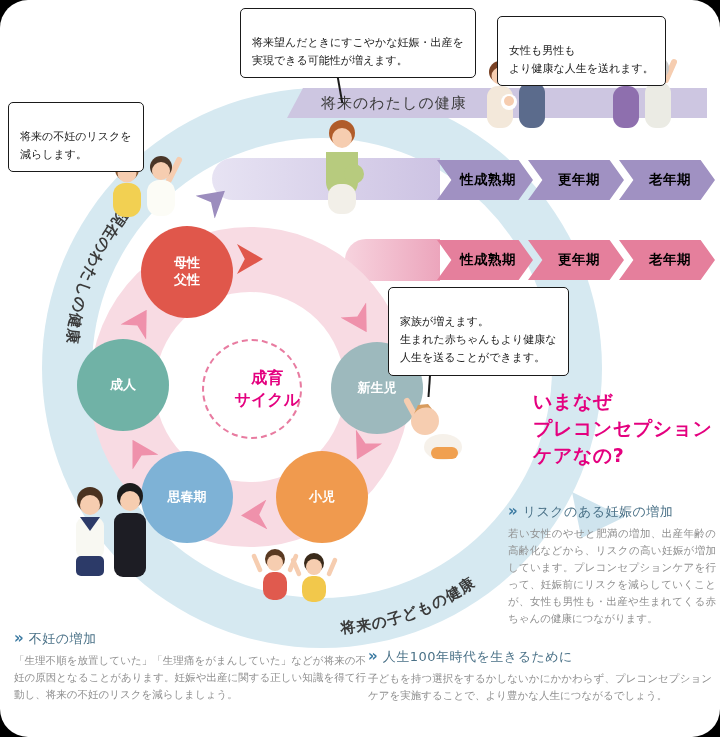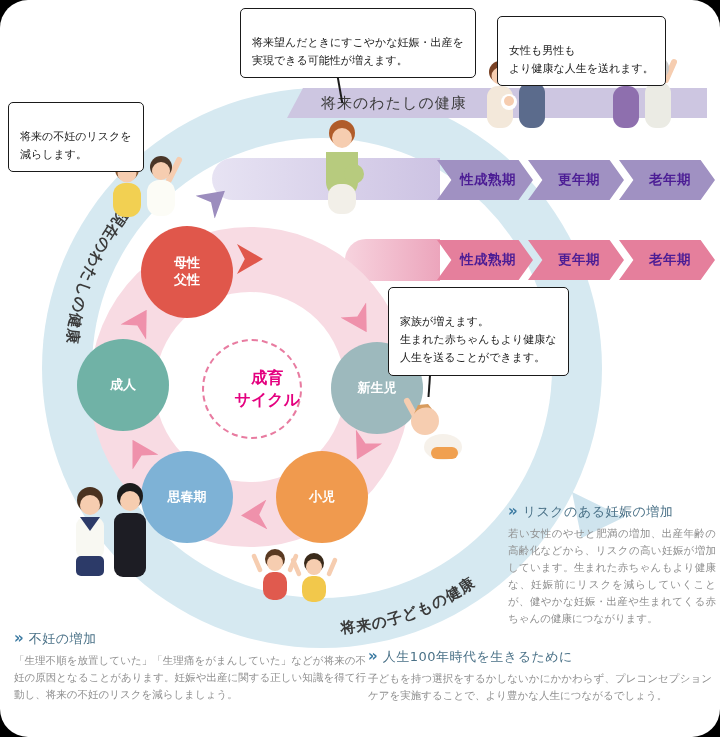--- a/index.html
+++ b/index.html
@@ -17,21 +17,21 @@
   
   .track{position:absolute;height:42px;border-radius:22px 0 0 22px;z-index:2;}
   .purple-track{left:212px;top:158px;width:228px;background:linear-gradient(90deg,#e7e3f3,#cdc3e3);}
   .pink-track{left:345px;top:239px;width:95px;background:linear-gradient(90deg,#f7d3de,#eca5bc);}
 
   
   .chev{position:absolute;width:96px;height:40px;display:flex;align-items:center;justify-content:center;
         clip-path:polygon(0 0,85% 0,100% 50%,85% 100%,0 100%,15% 50%);z-index:2;}
   .chev-purple{background:#a091c2;}
   .chev-pink{background:#e57f9c;}
-  .chev-label{color:#4c1d95;font-weight:bold;font-size:13.5px;letter-spacing:0.5px;padding-left:6px;}
+  .chev-label{color:#000000;font-weight:bold;font-size:13.5px;letter-spacing:0.5px;padding-left:6px;}
 
   
   .pink-ring{position:absolute;left:90px;top:227px;width:320px;height:320px;border-radius:50%;background:#f8dbe3;z-index:3;}
   .pink-hole{position:absolute;left:155px;top:292px;width:190px;height:190px;border-radius:50%;background:#fff;z-index:3;}
   .cycle-center{position:absolute;left:202px;top:339px;width:96px;height:96px;border-radius:50%;background:#fff;
                 border:2px dashed #e87ba0;display:flex;align-items:center;justify-content:flex-end;z-index:4;}
   .cycle-center span{color:#e4007f;font-weight:bold;font-size:16px;line-height:1.35;text-align:center;white-space:pre-line;}
 
   
   .stage{position:absolute;width:92px;height:92px;border-radius:50%;display:flex;align-items:center;justify-content:center;z-index:5;}
@@ -235,27 +235,30 @@
     <span>将来の不妊のリスクを
 減らします。</span></div>
   <div class="bubble" style="left:497px;top:16px">
     <span>女性も男性も
 より健康な人生を送れます。</span></div>
   <div class="bubble" style="left:388px;top:287px">
     <span>家族が増えます。
 生まれた赤ちゃんもより健康な
 人生を送ることができます。</span></div>
 
+  <div class="headline">いまなぜ
+プレコンセプション
+ケアなの?</div>
 
   <section class="note sec1">
     <div class="note-head">
       <span class="chevs">»</span>
       <span class="note-title">リスクのある妊娠の増加</span>
     </div>
-    <p class="note-body">若い女性のやせと肥満の増加、出産年齢の高齢化などから、リスクの高い妊娠が増加しています。生まれた赤ちゃんもより健康な、妊娠前にリスクを減らしていくことが、健やかな妊娠・出産や生まれてくる赤ちゃんの健康につながります。</p>
+    <p class="note-body">若い女性のやせと肥満の増加、出産年齢の高齢化などから、リスクの高い妊娠が増加しています。プレコンセプションケアを行って、妊娠前にリスクを減らしていくことが、女性も男性も・出産や生まれてくる赤ちゃんの健康につながります。</p>
   </section>
 
   <section class="note sec2">
     <div class="note-head">
       <span class="chevs">»</span>
       <span class="note-title">不妊の増加</span>
     </div>
     <p class="note-body">「生理不順を放置していた」「生理痛をがまんしていた」などが将来の不妊の原因となることがあります。妊娠や出産に関する正しい知識を得て行動し、将来の不妊のリスクを減らしましょう。</p>
   </section>
 

